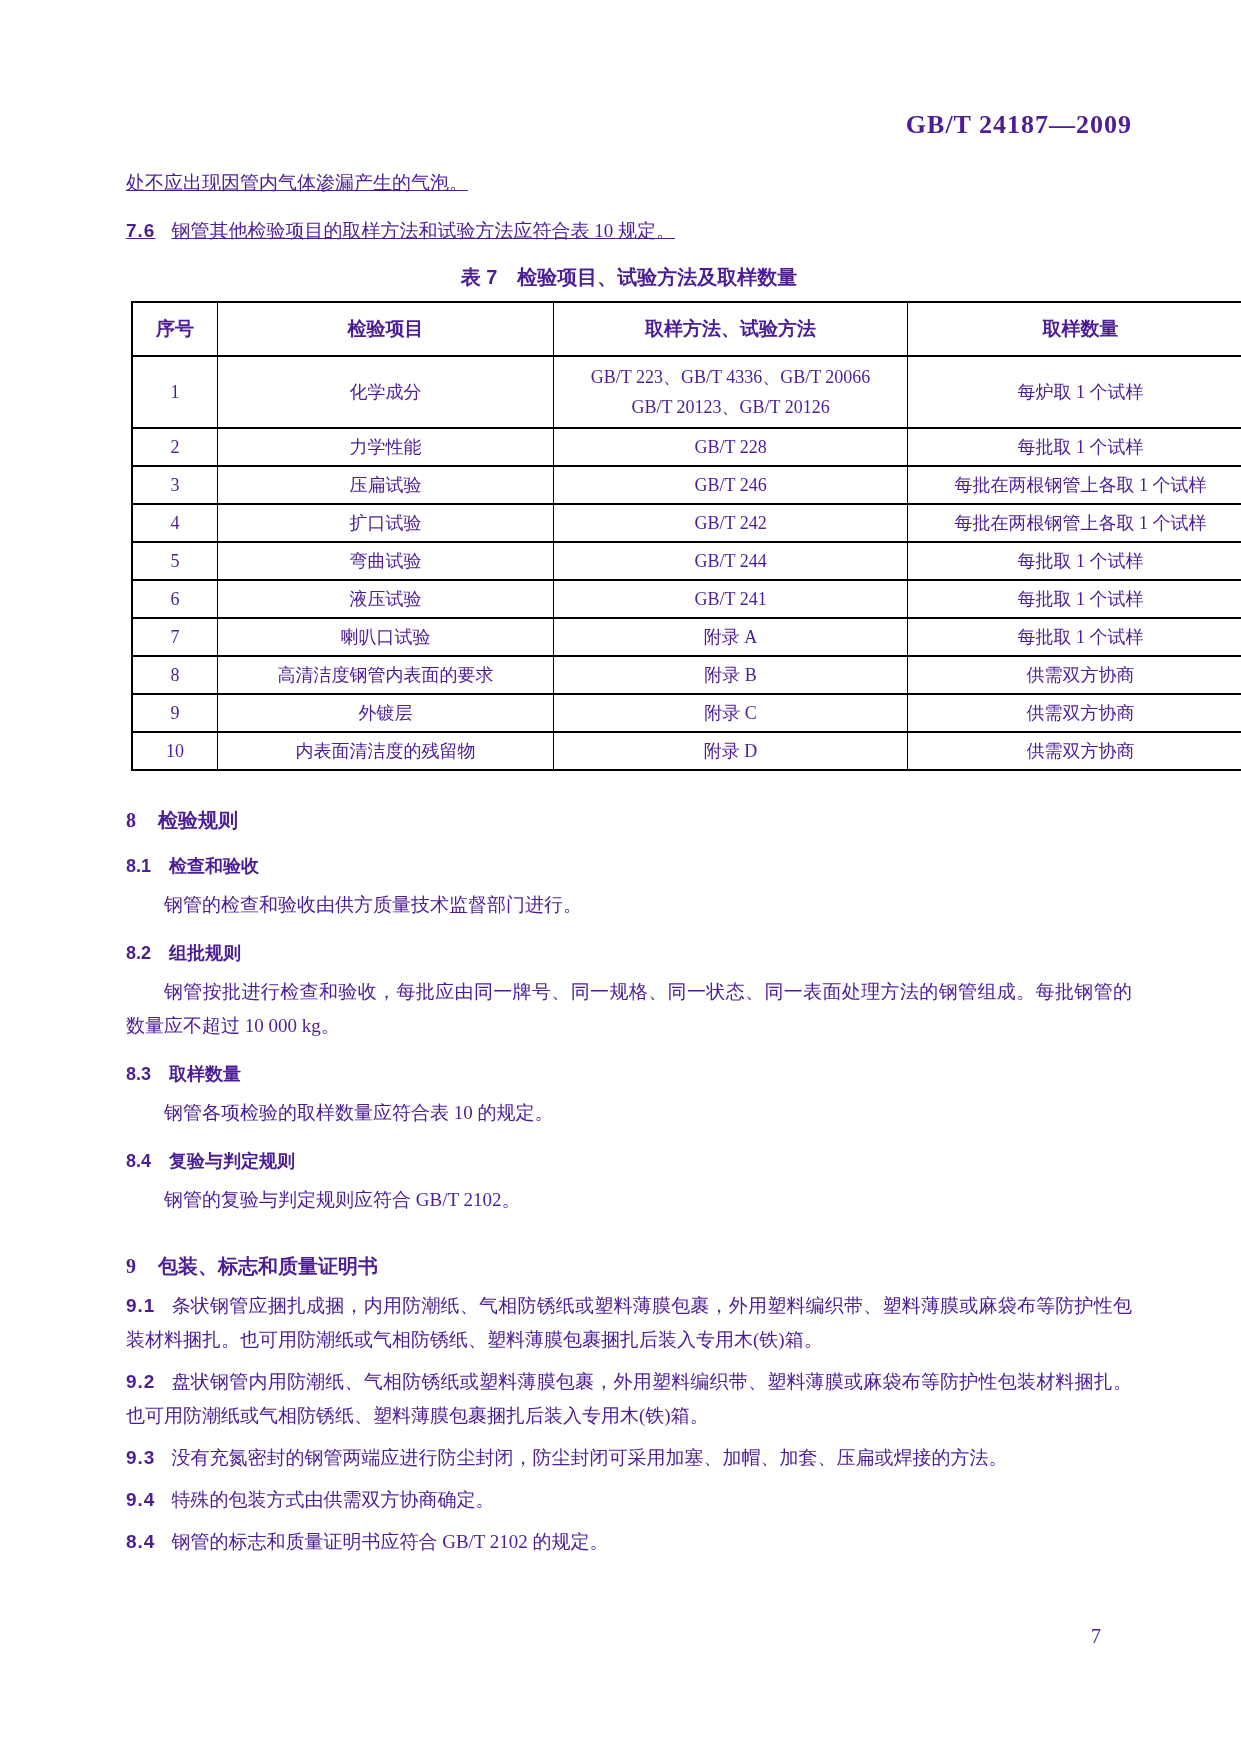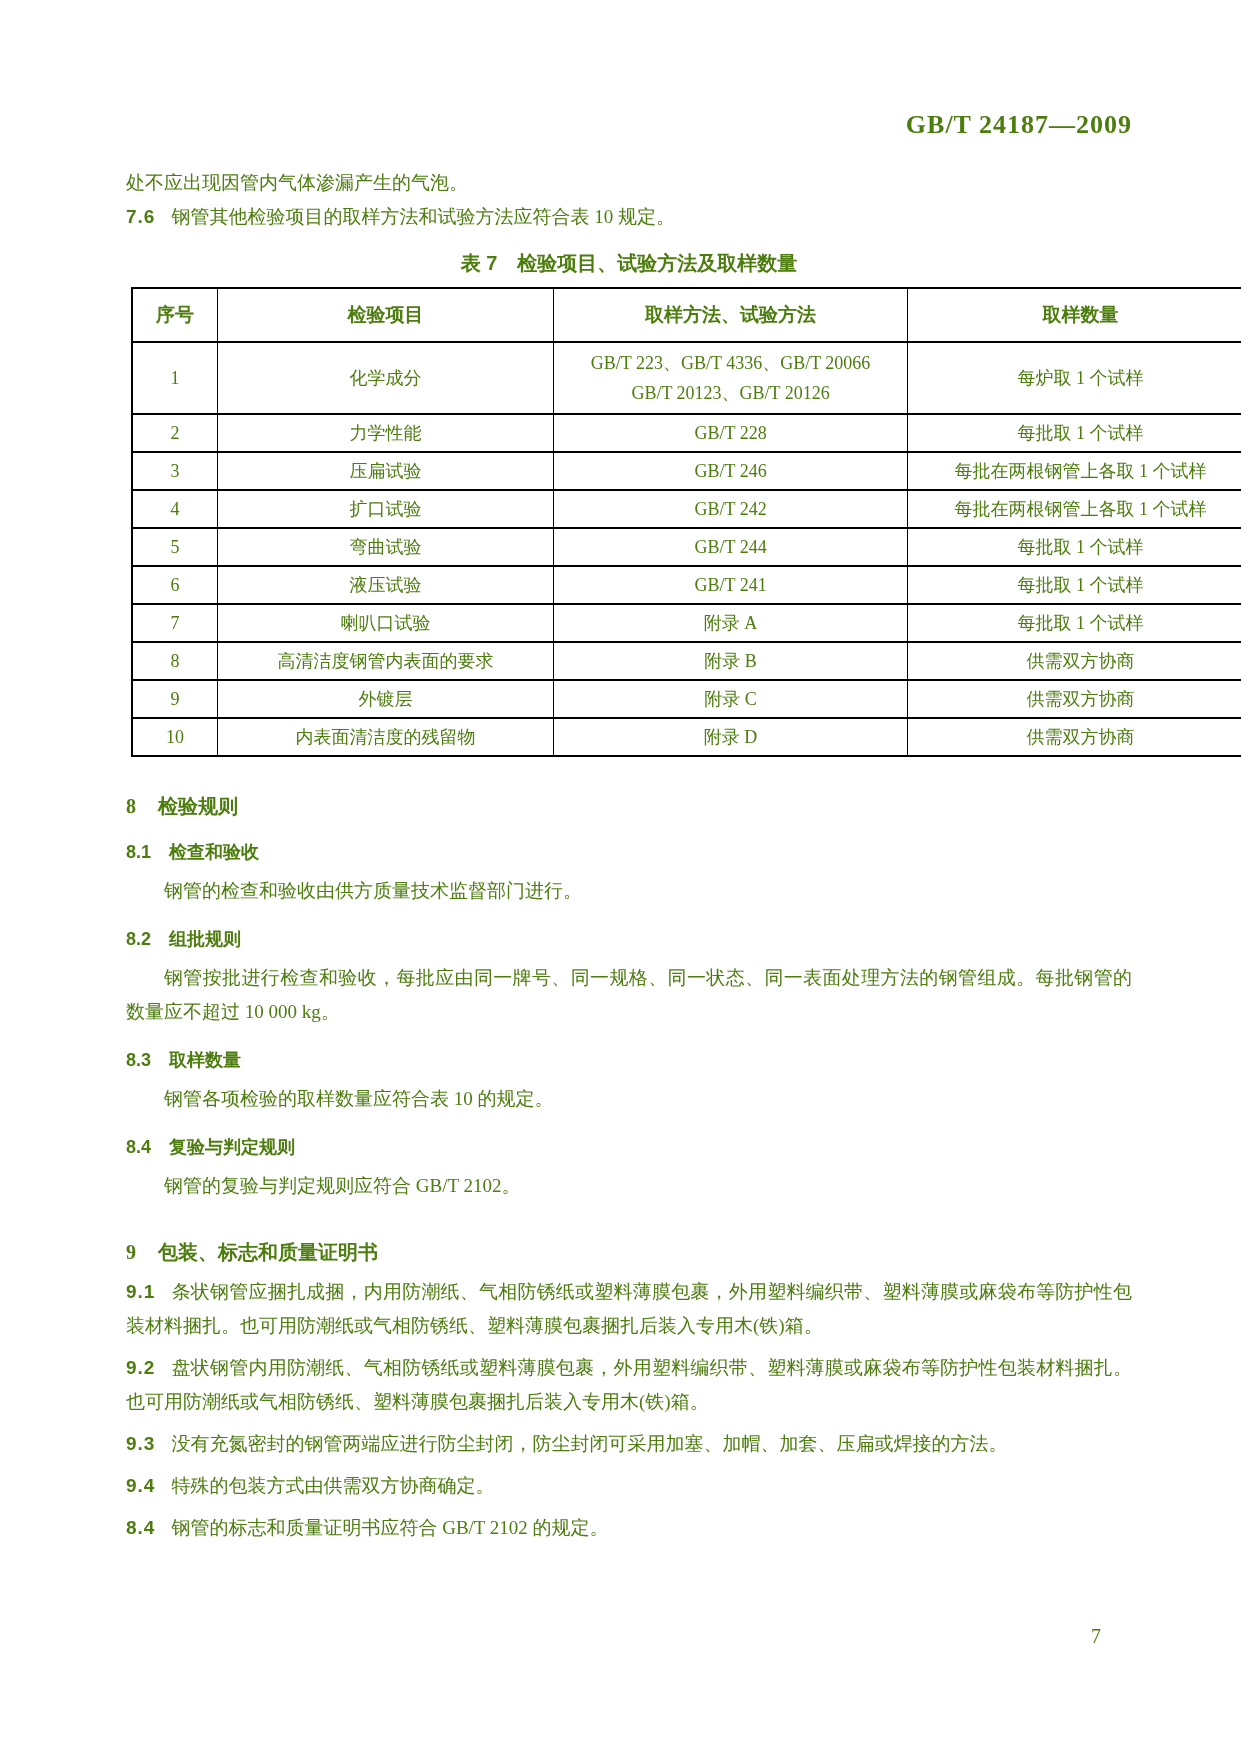--- a/index.html
+++ b/index.html
@@ -3,21 +3,21 @@
 <meta charset="utf-8">
 <style>
   * { margin: 0; padding: 0; box-sizing: border-box; }
   html, body { background: #e8e8e8; }
   .page {
     position: relative;
     width: 1241px;
     height: 1755px;
     margin: 0 auto;
     background: #ffffff;
-    color: #4d7c0f;
+    color: #4c1d95;
     font-family: "Liberation Serif", "DejaVu Serif", serif;
     overflow: hidden;
   }
   .content {
     position: absolute;
     left: 126px;
     top: 0;
     width: 1006px;
   }
   .std-number {
@@ -25,23 +25,24 @@
     text-align: right;
     font-family: "Liberation Serif", "DejaVu Serif", serif;
     font-weight: bold;
     font-size: 26px;
     letter-spacing: 1px;
   }
   .body-line {
     font-size: 19px;
     line-height: 34px;
     text-align: justify;
+    text-decoration: underline;
   }
   .para1 { margin-top: 26px; }
-  .clause-para { margin-top: 0; }
+  .clause-para { margin-top: 14px; }
   .clause-num {
     font-family: "Liberation Sans", "DejaVu Sans", sans-serif;
     font-weight: bold;
     font-size: 19px;
     margin-right: 16px;
     letter-spacing: 1px;
   }
   .table-title {
     margin-top: 16px;
     text-align: center;

